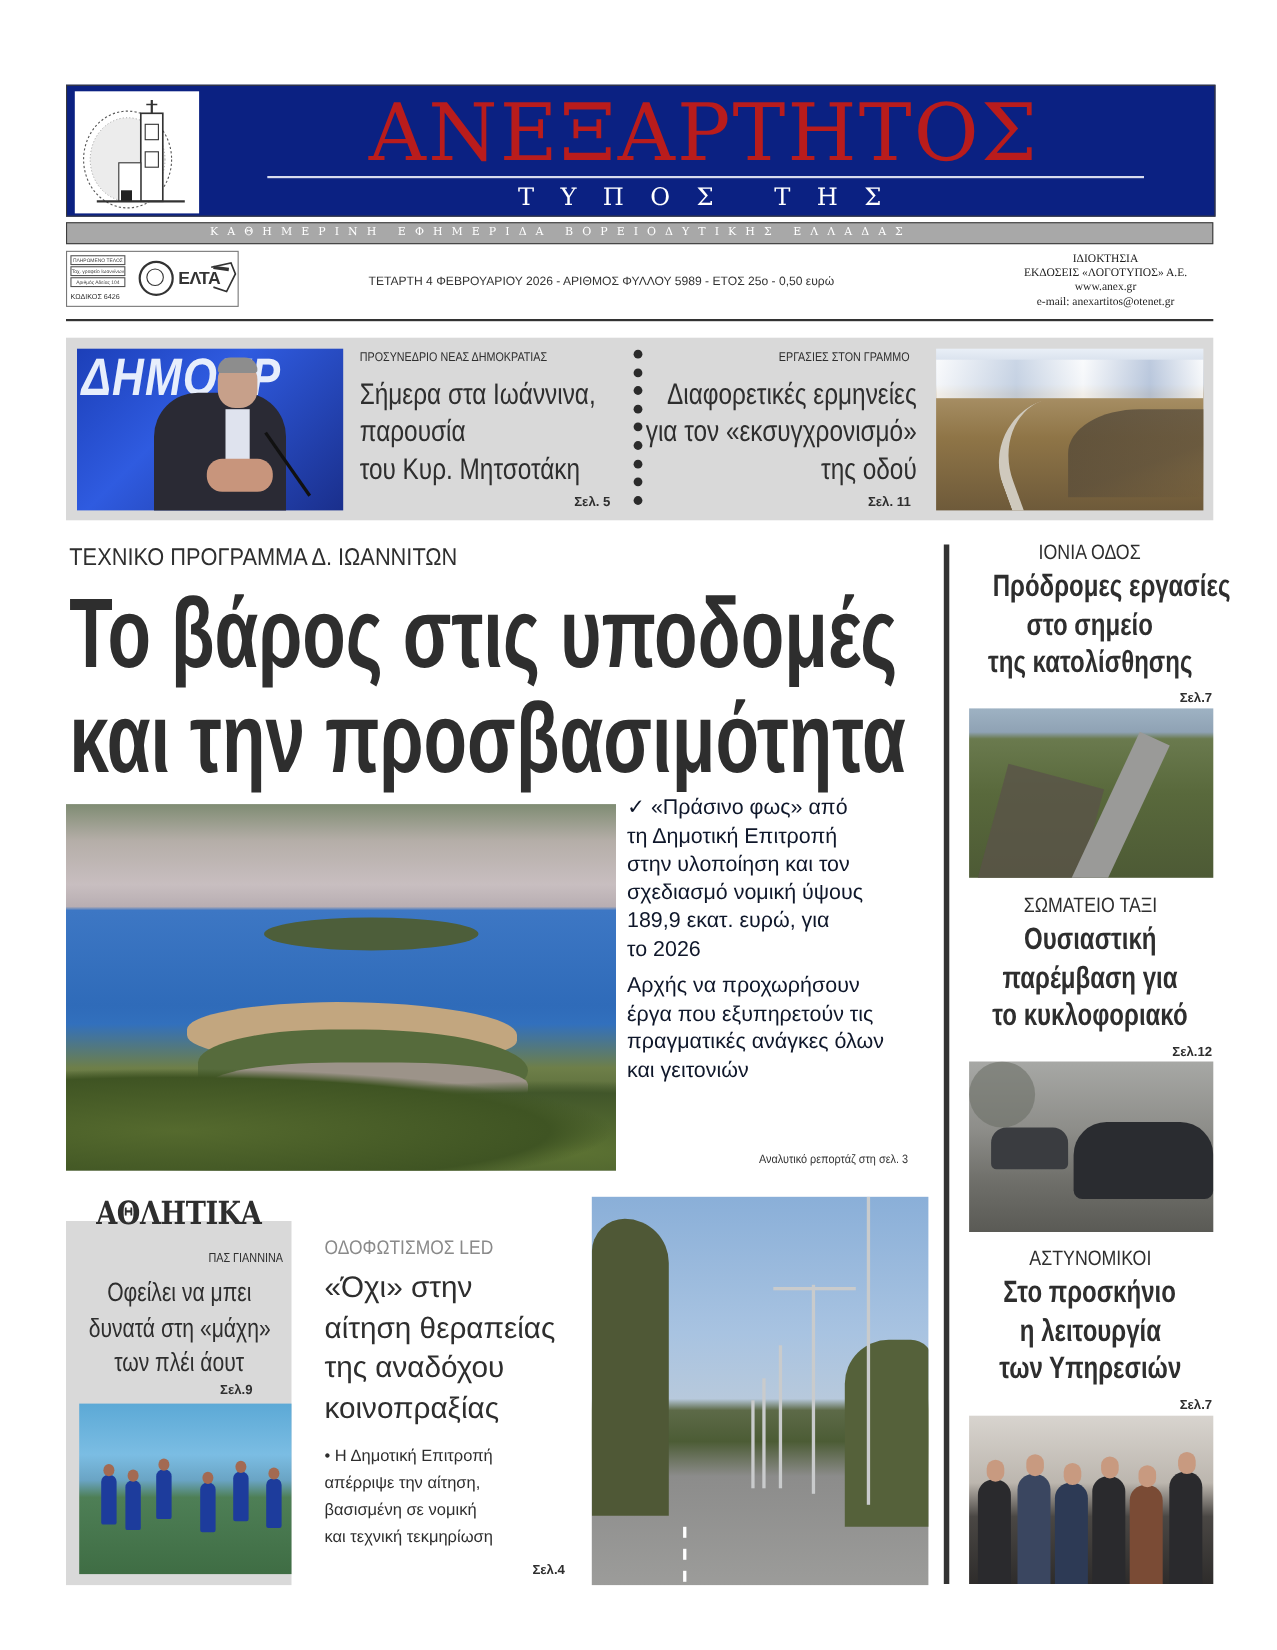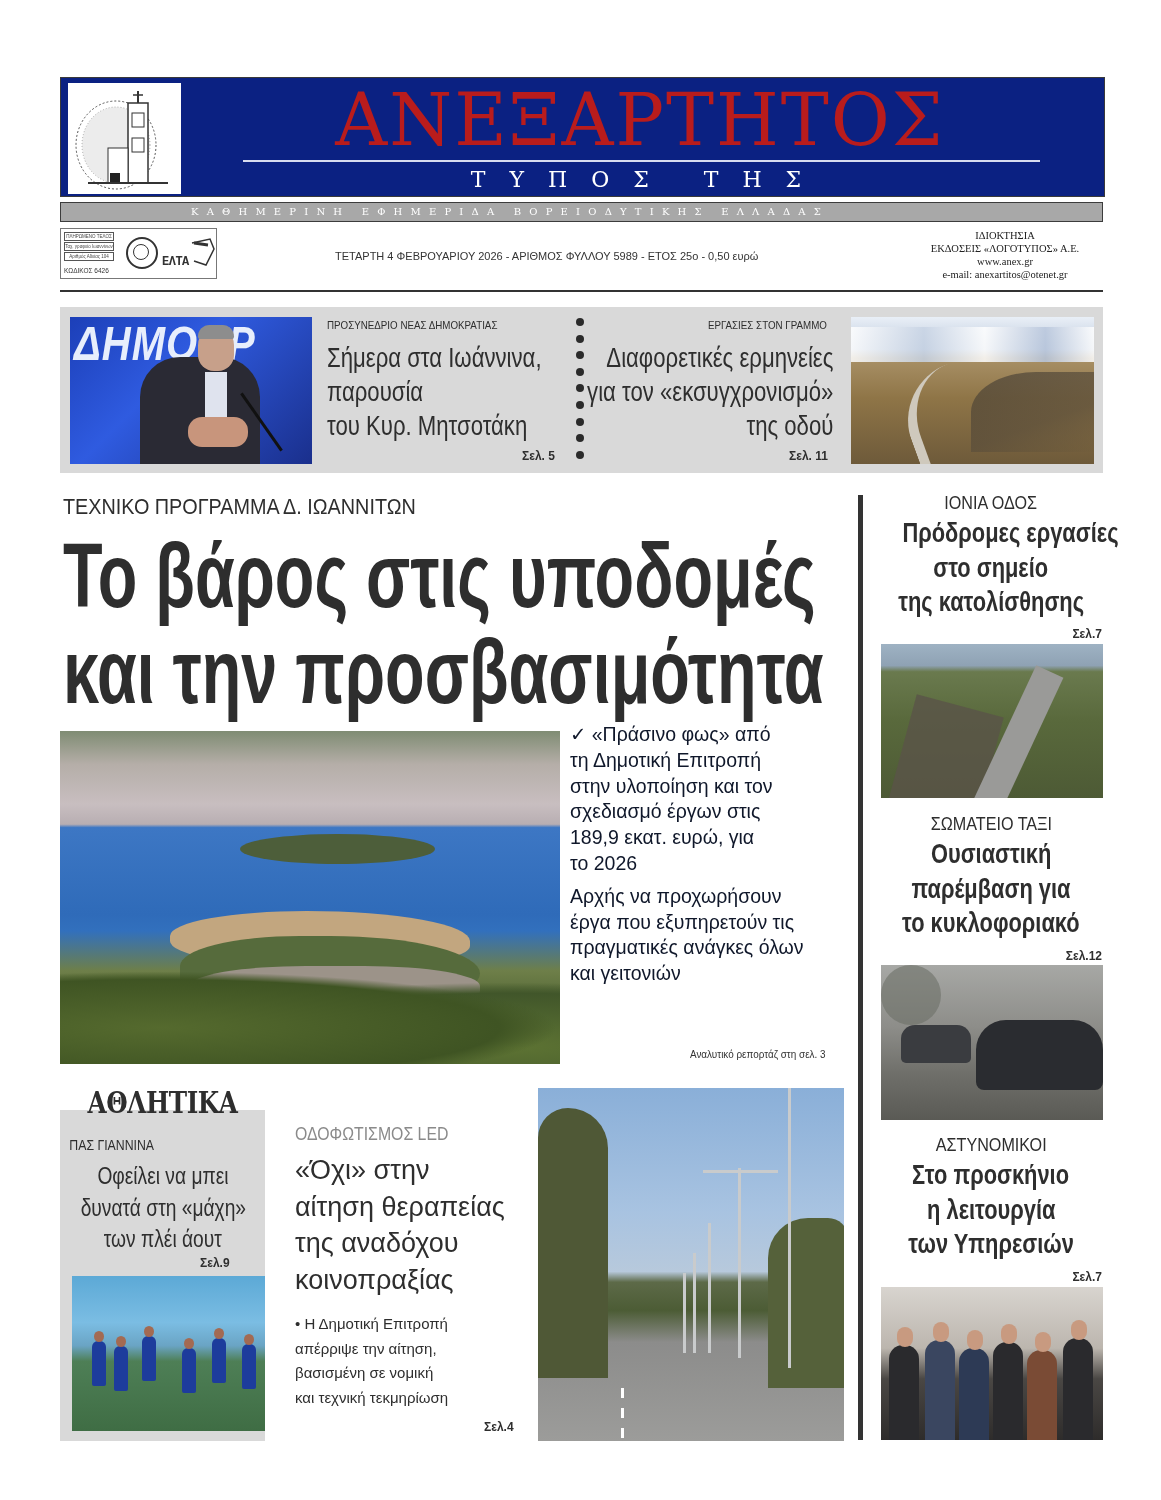--- a/index.html
+++ b/index.html
@@ -14,21 +14,21 @@
   .subtitle { left:318px; top:165px; width:660px; color:#fff; font-family:"DejaVu Serif", serif; font-size:22px; letter-spacing:24px; text-align:center; line-height:30px; }
   .tagline-bar { left:60px; top:202px; width:1043px; height:20px; background:#a8a8a8; border:1px solid #3c3c3c; box-sizing:border-box; }
   .tagline { left:60px; top:203px; width:900px; color:#fff; font-family:"DejaVu Serif", serif; font-size:10px; letter-spacing:8.2px; text-align:center; line-height:18px; }
 
   .postal { left:60px; top:228px; width:157px; height:51px; border:1px solid #777; box-sizing:border-box; background:#fff; }
   .postal-table { left:64px; top:232px; width:50px; font-size:4.5px; color:#444; }
   .postal-table div { border:1px solid #555; text-align:center; line-height:7px; margin-bottom:1px; }
   .postal-code { left:64px; top:267px; font-size:6.5px; color:#333; }
   .seal { left:126px; top:237px; width:28px; height:28px; border:2px solid #333; border-radius:50%; }
   .seal-inner { left:133px; top:244px; width:14px; height:14px; border:1px solid #333; border-radius:50%; }
-  .elta { left:162px; top:255px; font-size:12px; font-weight:bold; color:#333; letter-spacing:-0.5px;font-family:Liberation Mono, monospace; }
+  .elta { left:162px; top:245px; font-size:16px; font-weight:bold; color:#333; letter-spacing:-0.5px; }
 
   .issue-line { left:335px; top:250px; font-family:Liberation Sans, sans-serif; font-size:11px; color:#333; }
   .publisher { left:900px; top:229px; width:210px; font-family:"Liberation Serif", serif; font-size:10.5px; color:#222; text-align:center; line-height:13px; }
   .rule-top { left:60px; top:290px; width:1043px; height:2px; background:#333; }
 
   
   .strip { left:60px; top:307px; width:1043px; height:166px; background:#d9d9d9; }
   .photo-pm { left:70px; top:317px; width:242px; height:147px; background:linear-gradient(135deg,#1c3fb8 0%,#2f5be0 40%,#1a2f8c 100%); overflow:hidden; }
   .pm-text { left:4px; top:0px; color:#e7eefc; font-size:40px; font-weight:bold; font-style:italic; letter-spacing:1px; transform:scaleY(1.2); transform-origin:top left; }
   .pm-body { left:70px; top:40px; width:120px; height:110px; background:#2a2a34; border-radius:40px 40px 0 0; }
@@ -82,21 +82,21 @@
   .taxi-car2 { left:20px; top:60px; width:70px; height:38px; background:#3a3c40; border-radius:14px 14px 5px 5px; }
   .taxi-tree { left:0; top:0; width:60px; height:60px; background:#6d6f68; border-radius:50%; opacity:.6; }
 
   .photo-police { left:881px; top:1287px; width:222px; height:153px; background:linear-gradient(180deg,#d8d4cf 0%,#bcb6ae 40%,#4a4744 60%,#2e2c2b 100%); overflow:hidden; }
   .person { position:absolute; bottom:0; width:30px; height:95px; background:#2a2a2d; border-radius:14px 14px 0 0; }
   .person .face { position:absolute; left:8px; top:-18px; width:16px; height:20px; background:#c89a80; border-radius:8px; }
 
   
   .sports-box { left:60px; top:1110px; width:205px; height:331px; background:#d9d9d9; }
   .sports-title { left:60px; top:1086px; width:205px; text-align:center; font-family:"DejaVu Serif", serif; font-size:29px; font-weight:bold; color:#2e2e2e; letter-spacing:-0.5px; transform:scaleX(0.85); }
-  .sports-kicker { left:60px; top:1136px; width:205px; text-align:left; font-size:15px; color:#2e2e2e; }
+  .sports-kicker { left:60px; top:1136px; width:205px; text-align:right; font-size:12px; color:#2e2e2e; }
   .sports-hl { left:60px; top:1160px; width:205px; text-align:center; font-size:24px; line-height:31.5px; color:#2e2e2e; }
   .sports-hl span { display:inline-block; transform:scaleX(0.8); white-space:nowrap; }
   .sports-sel { left:200px; top:1256px; font-size:12px; font-weight:bold; color:#2e2e2e; }
   .photo-football { left:72px; top:1276px; width:193px; height:155px; background:linear-gradient(180deg,#5ca9d6 0%,#7bbde3 30%,#6aa4c4 45%,#4e7f56 55%,#3f6d44 100%); overflow:hidden; }
   .player { position:absolute; width:14px; height:45px; background:#1d3c9c; border-radius:6px 6px 2px 2px; }
   .player::before { content:""; position:absolute; left:2px; top:-10px; width:10px; height:11px; background:#a36a52; border-radius:50%; }
 
   
   .led-kicker { left:295px; top:1124px; font-size:18px; color:#8a8a8a; transform:scaleX(0.88); transform-origin:left; white-space:nowrap; }
   .led-hl { left:295px; top:1152px; width:240px; font-size:27px; line-height:36.5px; color:#2e2e2e; }
@@ -214,21 +214,21 @@
   <div class="abs lake-isl3"></div>
   <div class="abs lake-town"></div>
   <div class="abs lake-tree"></div>
 </div>
 
 <div class="abs bullets">
   <div class="bullet-block">
     <div>✓ «Πράσινο φως» από</div>
     <div>τη Δημοτική Επιτροπή</div>
     <div>στην υλοποίηση και τον</div>
-    <div>σχεδιασμό έργων στις</div>
+    <div>σχεδιασμό νομική ύψους</div>
     <div>189,9 εκατ. ευρώ, για</div>
     <div>το 2026</div>
   </div>
   <div class="bullet-block">
     <div>Αρχής να προχωρήσουν</div>
     <div>έργα που εξυπηρετούν τις</div>
     <div>πραγματικές ανάγκες όλων</div>
     <div>και γειτονιών</div>
   </div>
 </div>

